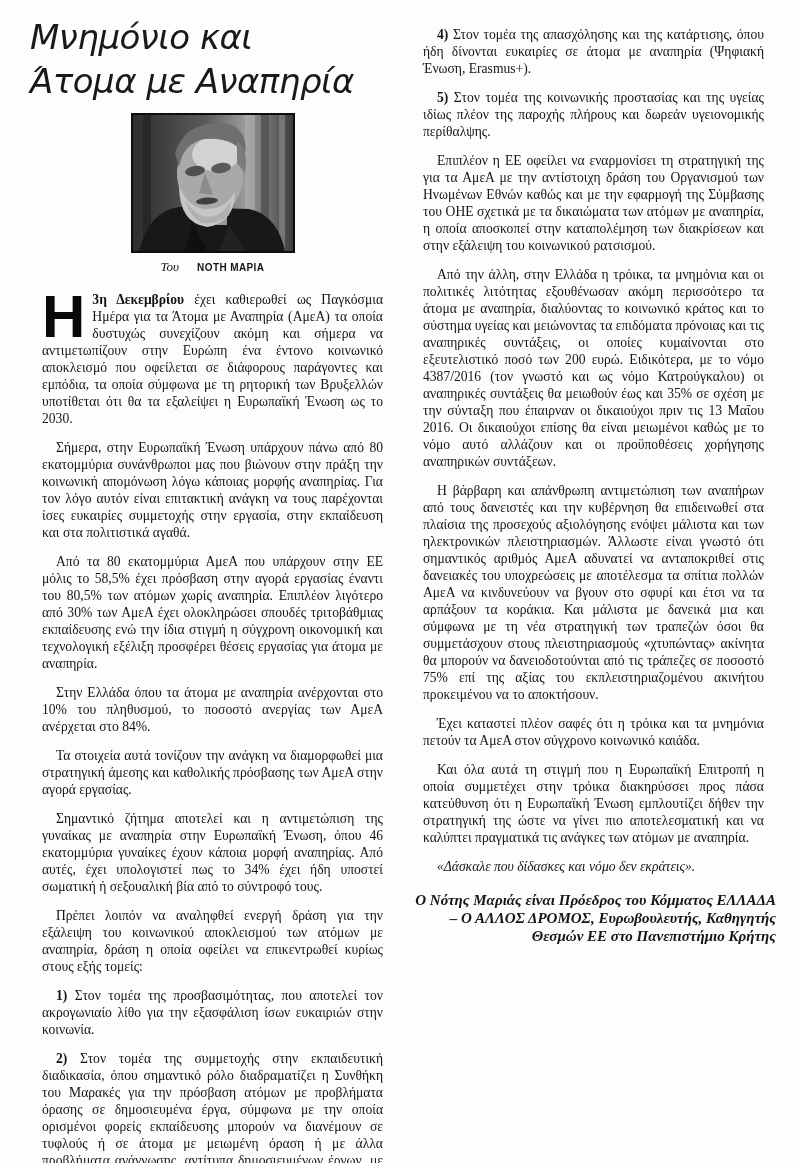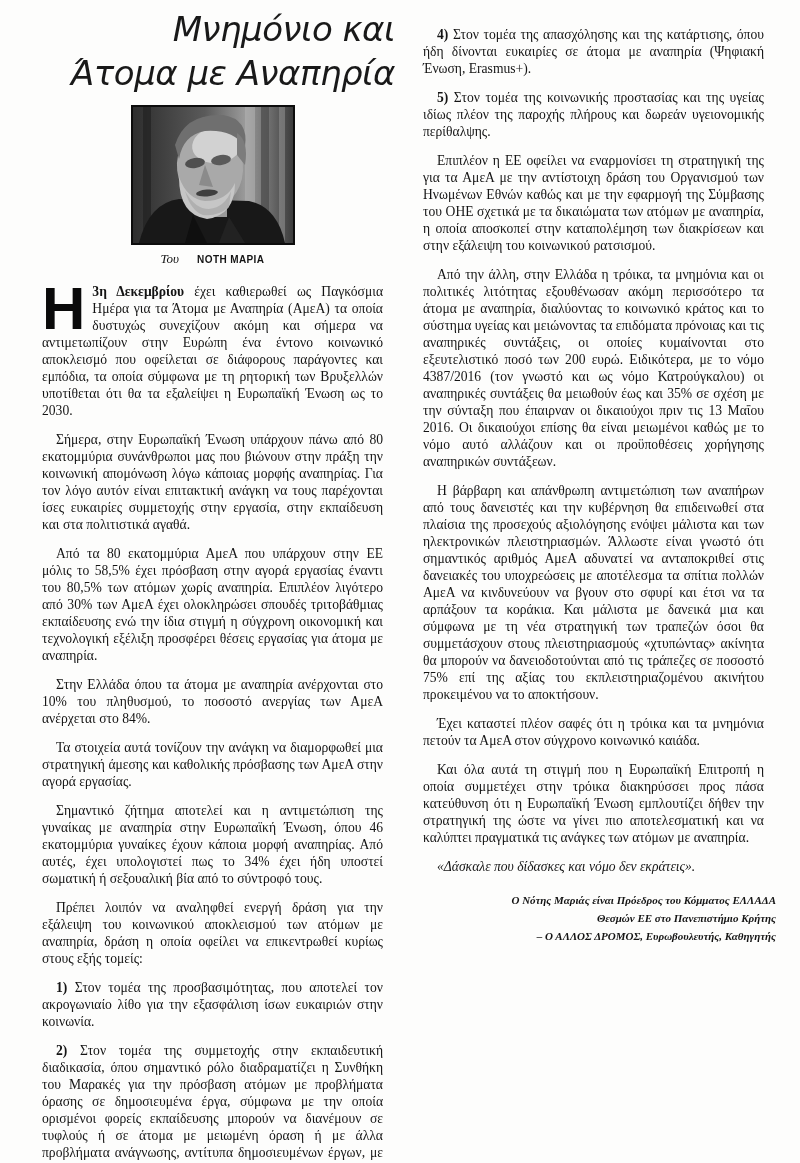--- a/index.html
+++ b/index.html
@@ -21,22 +21,22 @@
   }
   .col { width: 365px; flex: 0 0 365px; }
 
   
   .title {
     font-family: "DejaVu Sans", sans-serif;
     font-style: italic;
     font-weight: 500;
     font-size: 34px;
     line-height: 1.28;
-    text-align: right;
-    margin: 0 0 10px 0;
+    text-align: left;
+    margin: 8px 0 10px 0;
     color: #191919;
     letter-spacing: -0.5px;
   }
   .photo-wrap { display: flex; justify-content: center; margin: 4px 0 6px 0; }
   .photo-frame {
     border: 2px solid #0d0d0d;
     width: 160px; height: 136px;
     background: #444;
     overflow: hidden;
   }
@@ -72,21 +72,21 @@
     padding: 2px 7px 0 0;
     color: #0a0a0a;
   }
   .plead { font-weight: bold; }
   .quote-p { font-style: italic; }
   .credit {
     margin-top: 16px;
     text-align: right;
     font-weight: bold;
     font-style: italic;
-    font-size: 11px;
+    font-size: 15px;
     line-height: 18px;
   }
   .col2 { padding-top: 6px; }
 </style>
 </head>
 <body>
 
 <div class="page">
 
   <div class="col">
@@ -167,18 +167,18 @@
     <p class="body-p"><span class="plead">5)</span><span> Στον τομέα της κοινωνικής προστασίας και της υγείας ιδίως πλέον της παροχής πλήρους και δωρεάν υγειονομικής περίθαλψης.</span></p>
     <p class="body-p"><span>Επιπλέον η ΕΕ οφείλει να εναρμονίσει τη στρατηγική της για τα ΑμεΑ με την αντίστοιχη δράση του Οργανισμού των Ηνωμένων Εθνών καθώς και με την εφαρμογή της Σύμβασης του ΟΗΕ σχετικά με τα δικαιώματα των ατόμων με αναπηρία, η οποία αποσκοπεί στην καταπολέμηση των διακρίσεων και στην εξάλειψη του κοινωνικού ρατσισμού.</span></p>
     <p class="body-p"><span>Από την άλλη, στην Ελλάδα η τρόικα, τα μνημόνια και οι πολιτικές λιτότητας εξουθένωσαν ακόμη περισσότερο τα άτομα με αναπηρία, διαλύοντας το κοινωνικό κράτος και το σύστημα υγείας και μειώνοντας τα επιδόματα πρόνοιας και τις αναπηρικές συντάξεις, οι οποίες κυμαίνονται στο εξευτελιστικό ποσό των 200 ευρώ. Ειδικότερα, με το νόμο 4387/2016 (τον γνωστό και ως νόμο Κατρούγκαλου) οι αναπηρικές συντάξεις θα μειωθούν έως και 35% σε σχέση με την σύνταξη που έπαιρναν οι δικαιούχοι πριν τις 13 Μαΐου 2016. Οι δικαιούχοι επίσης θα είναι μειωμένοι καθώς με το νόμο αυτό αλλάζουν και οι προϋποθέσεις χορήγησης αναπηρικών συντάξεων.</span></p>
     <p class="body-p"><span>Η βάρβαρη και απάνθρωπη αντιμετώπιση των αναπήρων από τους δανειστές και την κυβέρνηση θα επιδεινωθεί στα πλαίσια της προσεχούς αξιολόγησης ενόψει μάλιστα και των ηλεκτρονικών πλειστηριασμών. Άλλωστε είναι γνωστό ότι σημαντικός αριθμός ΑμεΑ αδυνατεί να ανταποκριθεί στις δανειακές του υποχρεώσεις με αποτέλεσμα τα σπίτια πολλών ΑμεΑ να κινδυνεύουν να βγουν στο σφυρί και έτσι να τα αρπάξουν τα κοράκια. Και μάλιστα με δανεικά μια και σύμφωνα με τη νέα στρατηγική των τραπεζών όσοι θα συμμετάσχουν στους πλειστηριασμούς «χτυπώντας» ακίνητα θα μπορούν να δανειοδοτούνται από τις τράπεζες σε ποσοστό 75% επί της αξίας του εκπλειστηριαζομένου ακινήτου προκειμένου να το αποκτήσουν.</span></p>
     <p class="body-p"><span>Έχει καταστεί πλέον σαφές ότι η τρόικα και τα μνημόνια πετούν τα ΑμεΑ στον σύγχρονο κοινωνικό καιάδα.</span></p>
     <p class="body-p"><span>Και όλα αυτά τη στιγμή που η Ευρωπαϊκή Επιτροπή η οποία συμμετέχει στην τρόικα διακηρύσσει προς πάσα κατεύθυνση ότι η Ευρωπαϊκή Ένωση εμπλουτίζει δήθεν την στρατηγική της ώστε να γίνει πιο αποτελεσματική και να καλύπτει πραγματικά τις ανάγκες των ατόμων με αναπηρία.</span></p>
     <p class="body-p quote-p"><span>«Δάσκαλε που δίδασκες και νόμο δεν εκράτεις».</span></p>
 
     <div class="credit">
       <div>Ο Νότης Μαριάς είναι Πρόεδρος του Κόμματος ΕΛΛΑΔΑ</div>
+      <div>– Ο ΑΛΛΟΣ ΔΡΟΜΟΣ, Ευρωβουλευτής, Καθηγητής</div>
       <div>Θεσμών ΕΕ στο Πανεπιστήμιο Κρήτης</div>
-      <div>– Ο ΑΛΛΟΣ ΔΡΟΜΟΣ, Ευρωβουλευτής, Καθηγητής</div>
     </div>
 
   </div>
 </div>
 
 </body></html>

